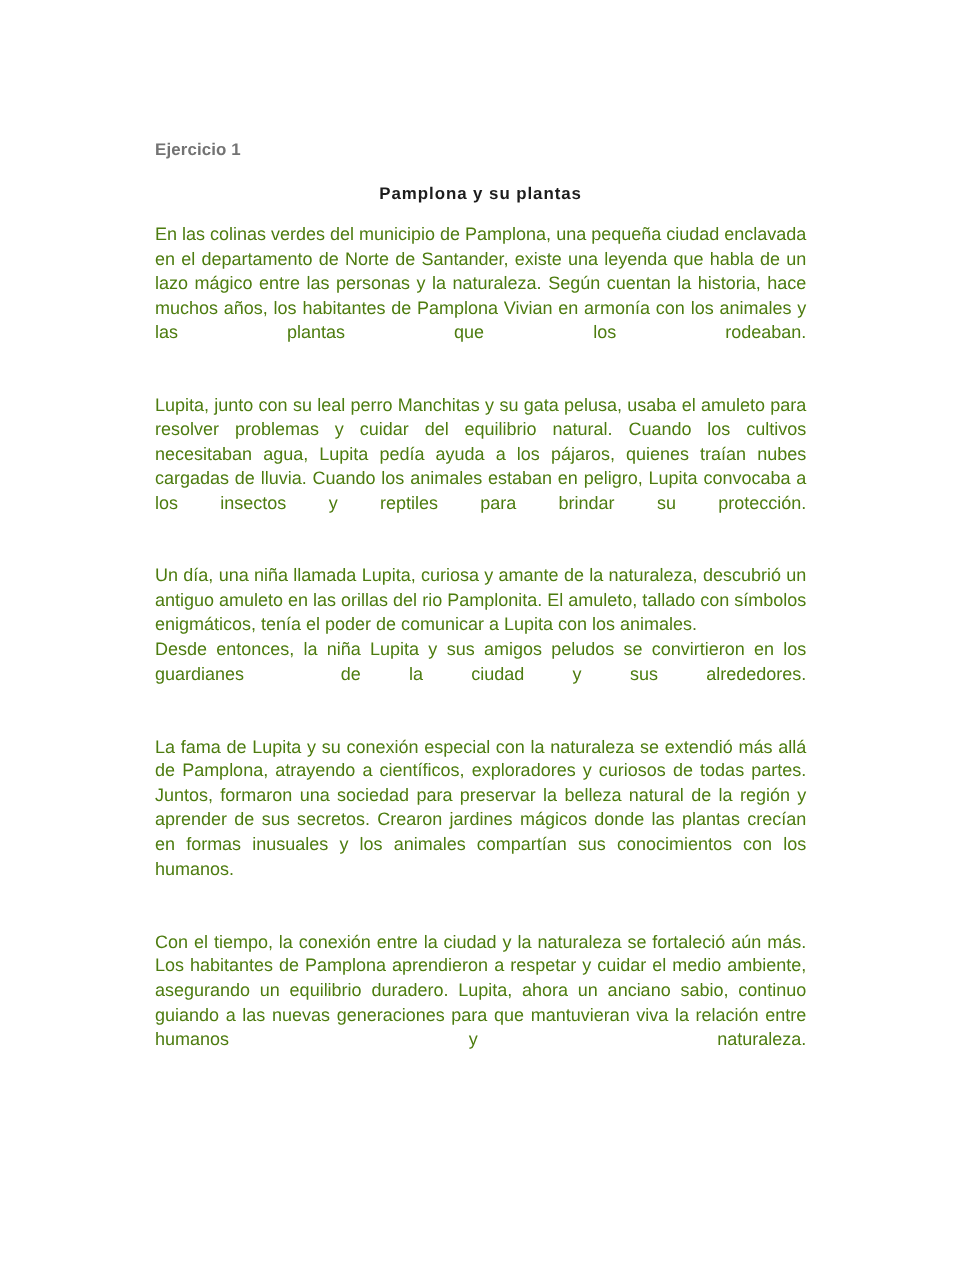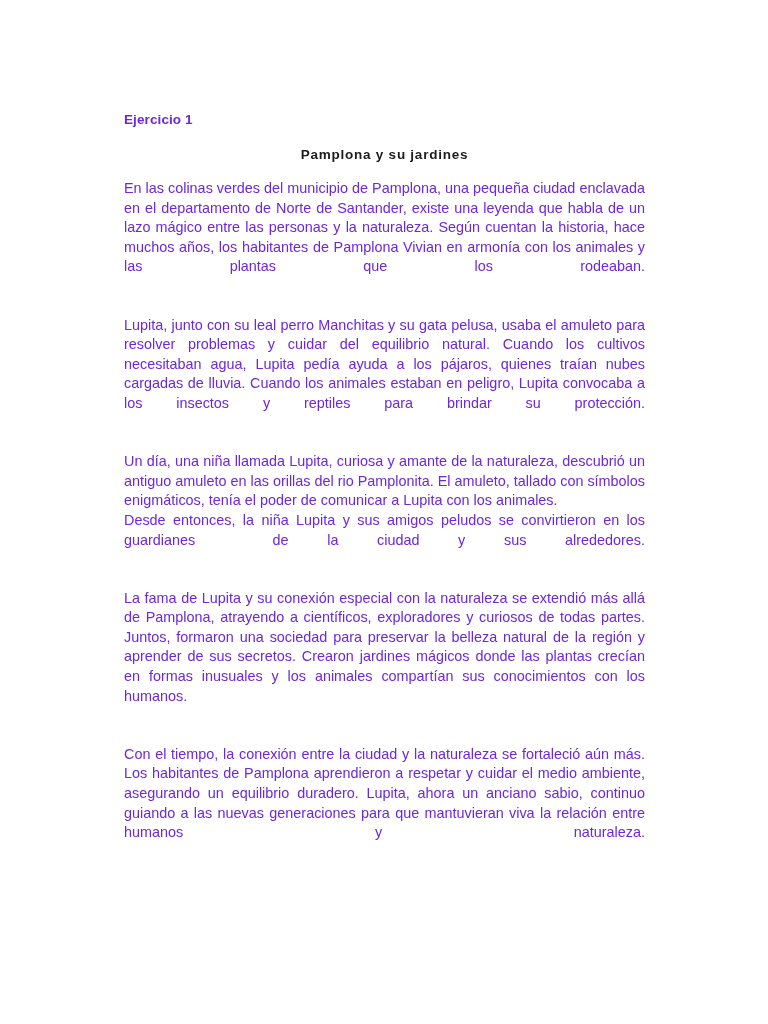--- a/index.html
+++ b/index.html
@@ -26,21 +26,21 @@
   .doc-body {
     position: absolute;
     left: 124px;
     top: 110px;
     width: 521px;
   }
 
   .exercise-heading {
     font-size: 13.5px;
     font-weight: bold;
-    color: #6d28d9;
+    color: #737373;
     text-align: left;
     letter-spacing: 0.1px;
     margin: 0 0 16px 0;
     line-height: 19px;
   }
 
   .doc-title {
     font-size: 13.5px;
     font-weight: bold;
     color: #1d1d1d;
@@ -49,21 +49,21 @@
     margin: 0 0 15px 0;
     line-height: 19px;
   }
 
   .para {
     font-size: 14.4px;
     line-height: 19.6px;
     text-align: justify;
     text-justify: inter-word;
     margin: 0 0 19px 0;
-    color: #6d28d9;
+    color: #4d7c0f;
     white-space: pre-wrap;
     hyphens: none;
   }
 
   .para:last-child {
     margin-bottom: 0;
     margin-top: 16px;
   }
 
   
@@ -74,21 +74,21 @@
   }
 </style>
 </head>
 <body>
 
 <div class="page">
   <div class="doc-body">
 
     <div class="exercise-heading">Ejercicio 1</div>
 
-    <div class="doc-title">Pamplona y su jardines</div>
+    <div class="doc-title">Pamplona y su plantas</div>
 
     <p class="para">En las colinas verdes del municipio de Pamplona, una pequeña ciudad enclavada en el departamento de Norte de Santander, existe una leyenda que habla de un lazo mágico entre las personas y la naturaleza. Según cuentan la historia, hace muchos años, los habitantes de Pamplona Vivian en armonía con los animales y las plantas que los rodeaban.</p>
 
     <p class="para">Lupita, junto con su leal perro Manchitas y su gata pelusa, usaba el amuleto para resolver problemas y cuidar del equilibrio natural. Cuando los cultivos necesitaban agua, Lupita pedía ayuda a los pájaros, quienes traían nubes cargadas de lluvia. Cuando los animales estaban en peligro, Lupita convocaba a los insectos y reptiles para brindar su protección.</p>
 
     <p class="para">Un día, una niña llamada Lupita, curiosa y amante de la naturaleza, descubrió un antiguo amuleto en las orillas del rio Pamplonita. El amuleto, tallado con símbolos enigmáticos, tenía el poder de comunicar a Lupita con los animales.
 Desde entonces, la niña Lupita y sus amigos peludos se convirtieron en los guardianes  de la ciudad y sus alrededores.</p>
 
     <p class="para">La fama de Lupita y su conexión especial con la naturaleza se extendió más allá de Pamplona, atrayendo a científicos, exploradores y curiosos de todas partes. Juntos, formaron una sociedad para preservar la belleza natural de la región y aprender de sus secretos. Crearon jardines mágicos donde las plantas crecían en formas inusuales y los animales compartían sus conocimientos con los humanos.</p>
 

